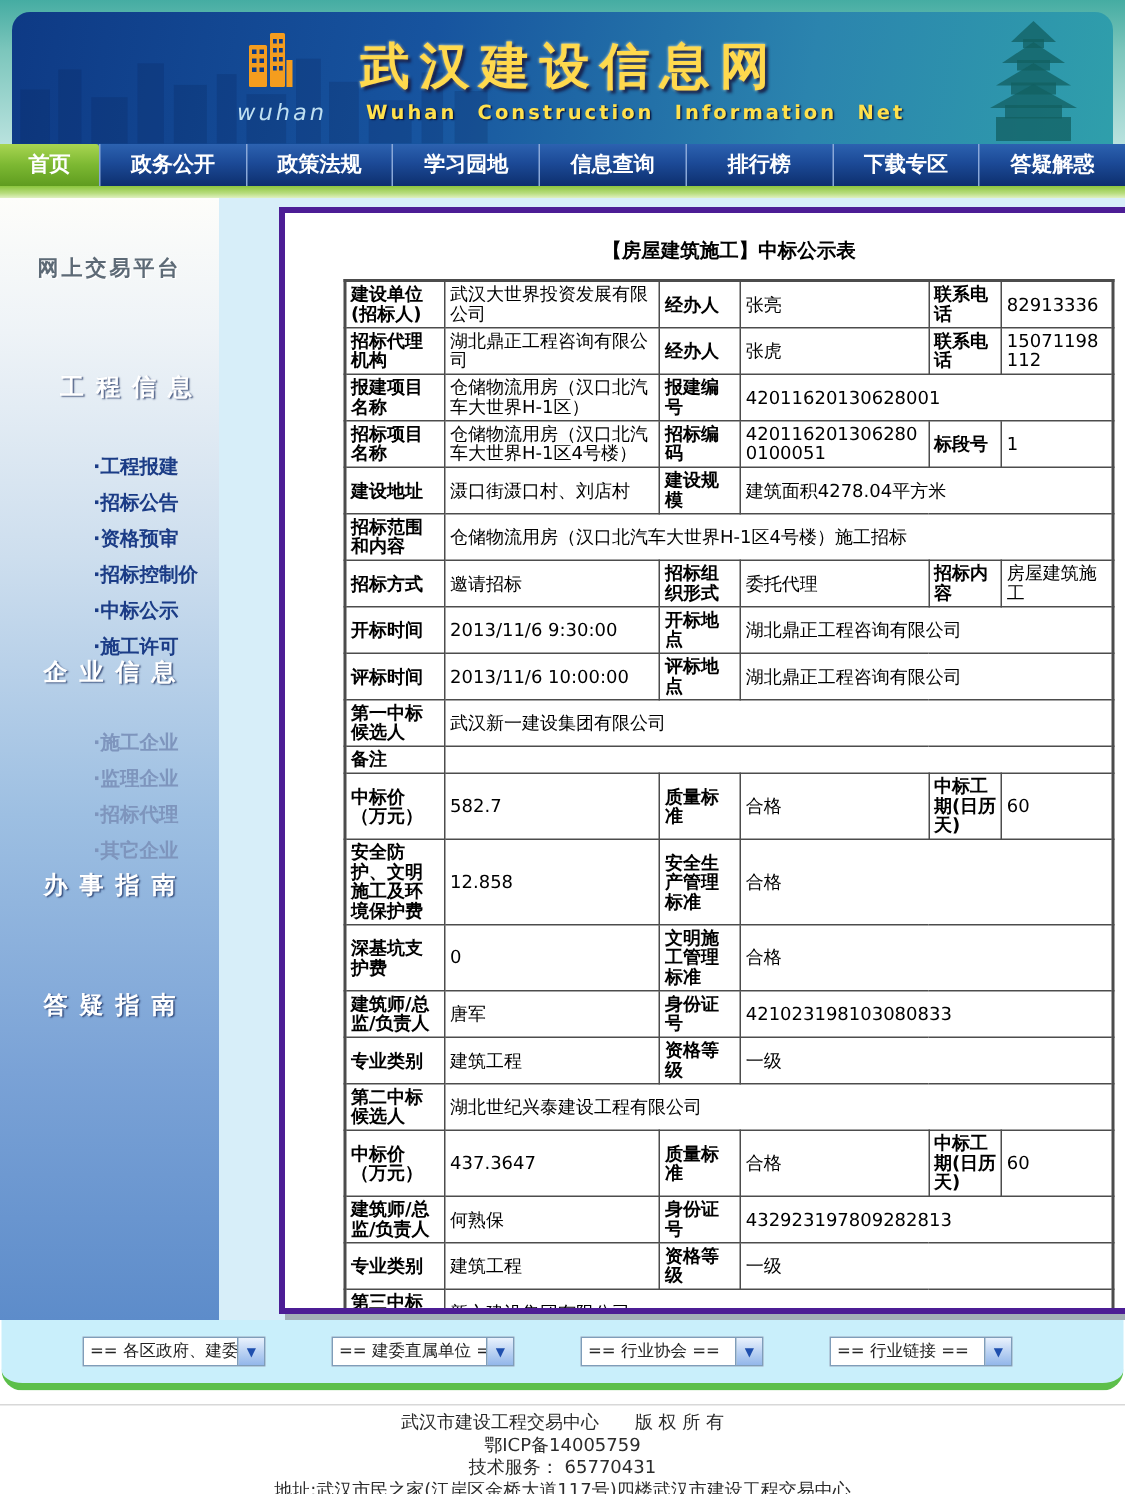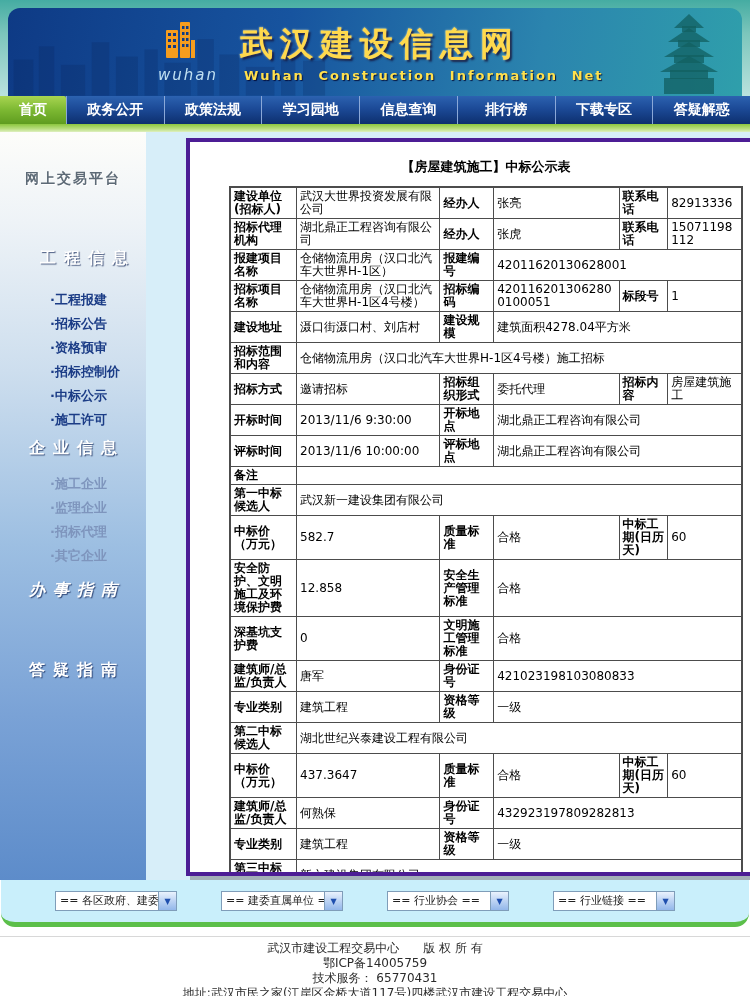--- a/index.html
+++ b/index.html
@@ -60,22 +60,22 @@
   .sb-platform{
     position:absolute;top:38px;width:100%;text-align:center;
     font-size:14px;font-weight:bold;color:#5d6a76;letter-spacing:2px;
     text-shadow:1px 1px 0 #ffffff;
   }
   .sb-sec{
     position:absolute;width:100%;text-align:center;
     font-size:16px;font-weight:bold;color:#ffffff;letter-spacing:8px;
     text-shadow:1px 1px 1px rgba(20,40,90,.75);white-space:nowrap;text-indent:8px;
   }
-  .sb-sec1{top:116px;padding-left:11px;} .sb-sec2{top:306px;} .sb-sec3{top:448px;font-style:italic;} .sb-sec4{top:528px;}
-  ul.sb-links{position:absolute;left:46px;margin:4px;padding:0;list-style:none;}
+  .sb-sec1{top:116px;padding-left:11px;} .sb-sec2{top:306px;} .sb-sec3{top:448px;} .sb-sec4{top:528px;}
+  ul.sb-links{position:absolute;left:46px;margin:16px;padding:0;list-style:none;}
   .sb-links1{top:152px;} .sb-links2{top:336px;}
   ul.sb-links li{
     height:24px;line-height:24px;font-size:13px;font-weight:bold;color:#1b3c86;
     cursor:pointer;white-space:nowrap;
   }
   ul.sb-links.muted li{color:#7e95bd;}
   
   .panel{
     position:absolute;left:186px;top:6px;width:600px;height:738px;
     background:#fff;border:4px solid #4c1d95;
@@ -286,26 +286,26 @@
             <td class="lbl">开标地点</td>
             <td colspan="3">湖北鼎正工程咨询有限公司</td>
           </tr>
           <tr>
             <td class="lbl">评标时间</td>
             <td>2013/11/6 10:00:00</td>
             <td class="lbl">评标地点</td>
             <td colspan="3">湖北鼎正工程咨询有限公司</td>
           </tr>
           <tr>
+            <td class="lbl">第一中标候选人</td>
+            <td colspan="5">武汉新一建设集团有限公司</td>
+          </tr>
+          <tr>
             <td class="lbl">备注</td>
             <td colspan="5">&nbsp;</td>
-          </tr>
-          <tr>
-            <td class="lbl">第一中标候选人</td>
-            <td colspan="5">武汉新一建设集团有限公司</td>
           </tr>
           <tr>
             <td class="lbl">中标价（万元）</td>
             <td>582.7</td>
             <td class="lbl">质量标准</td>
             <td>合格</td>
             <td class="lbl">中标工期(日历天)</td>
             <td>60</td>
           </tr>
           <tr>

